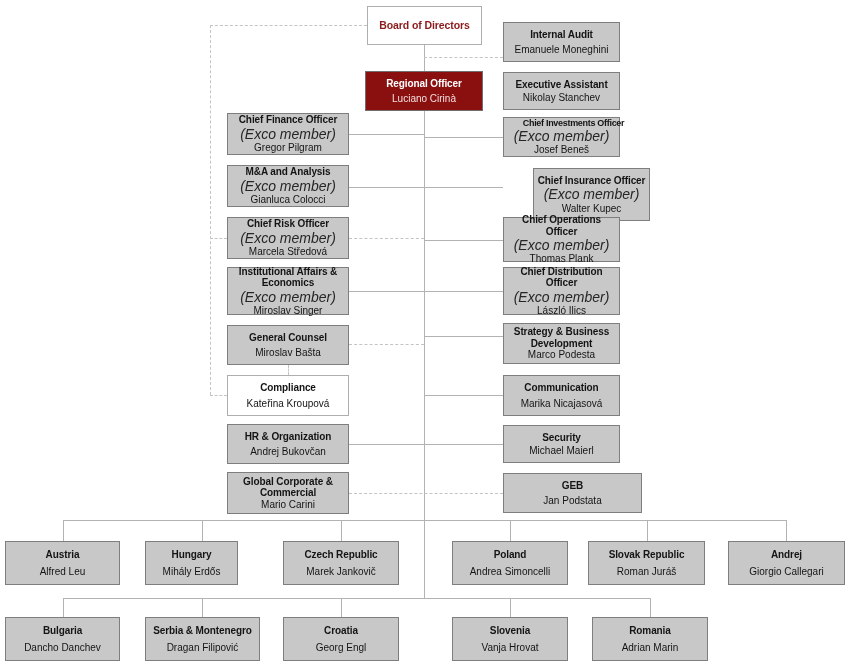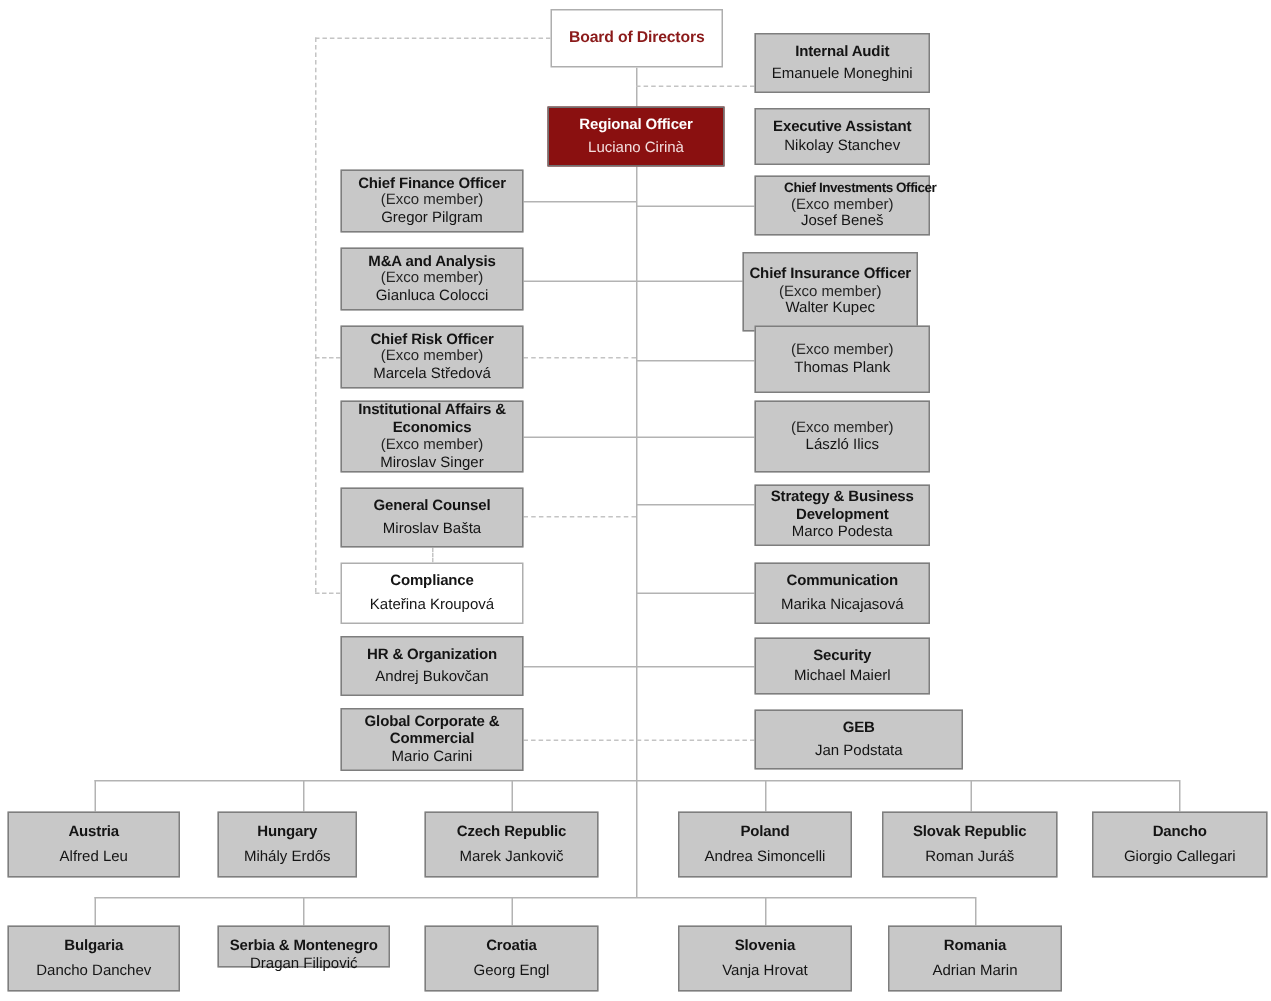--- a/index.html
+++ b/index.html
@@ -8,21 +8,21 @@
 
   .box { position:absolute; display:flex; flex-direction:column; align-items:center;
          justify-content:center; text-align:center; line-height:1.15; padding:2px 1px; }
   .gray   { background:#c8c8c8; border:1px solid #7e7e7e; }
   .white  { background:#ffffff; border:1px solid #aeaeae; }
   .maroon { background:#8a1010; border:1px solid #6f6f6f; }
   .b2 { justify-content:space-between; padding:6px 1px; }
   .b2c { justify-content:space-between; padding:7px 1px; }
 
   .t { font-weight:bold; font-size:10px; letter-spacing:-0.1px; color:#141414; }
-  .e { font-size:10px; color:#262626; }
+  .e { font-style:italic; font-size:14px; color:#262626; }
   .n { font-size:10px; color:#141414; }
   .nowrap { white-space:nowrap; }
   .t-xs { font-size:9px; letter-spacing:-0.3px;margin-left:24px; }
   .red .t { color:#8b1a1a; font-size:10.5px; }
   .maroon .t { color:#ffffff; }
   .maroon .n { color:#f3dede; }
 
   .hl,.vl,.hd,.vd { position:absolute; }
   .hl { height:0; border-top:1px solid #b3b3b3; }
   .vl { width:0;  border-left:1px solid #b3b3b3; }
@@ -133,32 +133,34 @@
     <div class="t">Global Corporate &amp; Commercial</div>
     <div class="n">Mario Carini</div>
   </div>
 
   <div class="box gray" style="left:503px;top:117px;width:117px;height:40px">
     <div class="t nowrap t-xs">Chief Investments Officer</div>
     <div class="e">(Exco member)</div>
     <div class="n">Josef Beneš</div>
   </div>
 
-  <div class="box gray" style="left:495px;top:168px;width:117px;height:53px">
+  <div class="box gray" style="left:533px;top:168px;width:117px;height:53px">
     <div class="t nowrap">Chief Insurance Officer</div>
     <div class="e">(Exco member)</div>
     <div class="n">Walter Kupec</div>
   </div>
 
   <div class="box gray" style="left:503px;top:217px;width:117px;height:45px">
+    <div class="t">Chief Operations Officer</div>
     <div class="e">(Exco member)</div>
     <div class="n">Thomas Plank</div>
   </div>
 
   <div class="box gray" style="left:503px;top:267px;width:117px;height:48px">
+    <div class="t">Chief Distribution Officer</div>
     <div class="e">(Exco member)</div>
     <div class="n">László Ilics</div>
   </div>
 
   <div class="box gray" style="left:503px;top:323px;width:117px;height:41px">
     <div class="t">Strategy &amp; Business Development</div>
     <div class="n">Marco Podesta</div>
   </div>
 
   <div class="box gray b2" style="left:503px;top:375px;width:117px;height:41px">
@@ -190,29 +192,29 @@
   </div>
   <div class="box gray b2c" style="left:452px;top:541px;width:116px;height:44px">
     <div class="t">Poland</div>
     <div class="n">Andrea Simoncelli</div>
   </div>
   <div class="box gray b2c" style="left:588px;top:541px;width:117px;height:44px">
     <div class="t">Slovak Republic</div>
     <div class="n">Roman Juráš</div>
   </div>
   <div class="box gray b2c" style="left:728px;top:541px;width:117px;height:44px">
-    <div class="t">Dancho</div>
+    <div class="t">Andrej</div>
     <div class="n">Giorgio Callegari</div>
   </div>
 
   <div class="box gray b2c" style="left:5px;top:617px;width:115px;height:44px">
     <div class="t">Bulgaria</div>
     <div class="n">Dancho Danchev</div>
   </div>
-  <div class="box gray b2c" style="left:145px;top:617px;width:115px;height:28px">
+  <div class="box gray b2c" style="left:145px;top:617px;width:115px;height:44px">
     <div class="t">Serbia &amp; Montenegro</div>
     <div class="n">Dragan Filipović</div>
   </div>
   <div class="box gray b2c" style="left:283px;top:617px;width:116px;height:44px">
     <div class="t">Croatia</div>
     <div class="n">Georg Engl</div>
   </div>
   <div class="box gray b2c" style="left:452px;top:617px;width:116px;height:44px">
     <div class="t">Slovenia</div>
     <div class="n">Vanja Hrovat</div>

